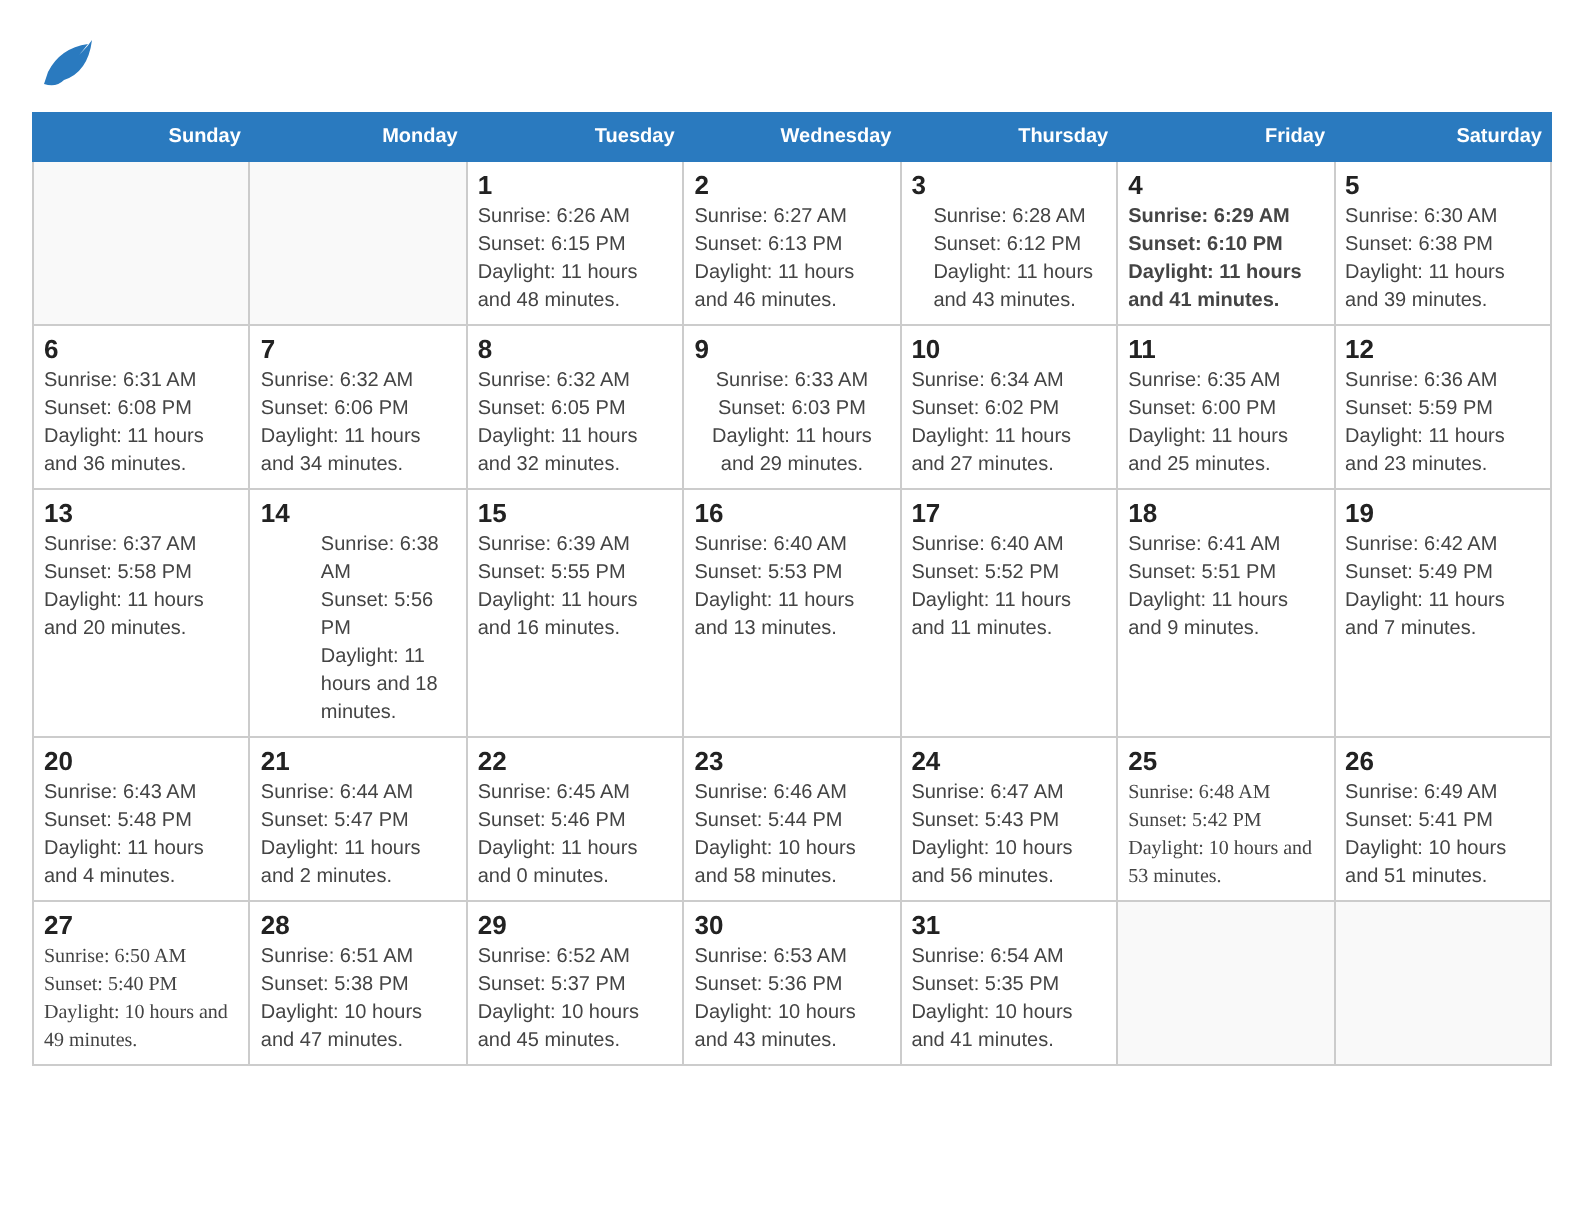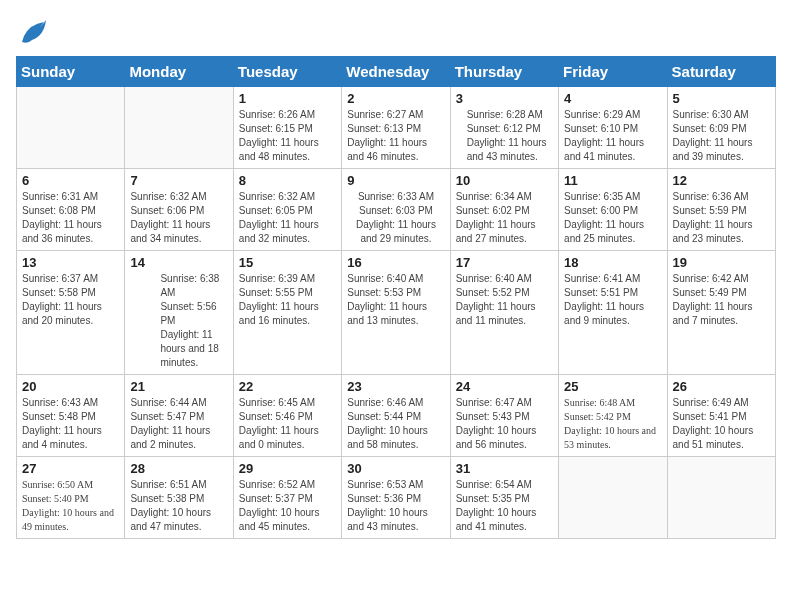--- a/index.html
+++ b/index.html
@@ -47,24 +47,24 @@
       margin-top: 2px;
     }
     table {
       width: 100%;
       border-collapse: collapse;
       margin-top: 8px;
     }
     th {
       background: #2a7abf;
       color: #fff;
-      font-size: 15px;
+      font-size: 10px;
       font-weight: bold;
       padding: 6px 4px;
-      text-align: left;
+      text-align: right;
       border: 1px solid #2a7abf;
     }
     td {
       border: 1px solid #ccc;
       vertical-align: top;
       padding: 4px 5px;
       font-size: 10.5px;
       color: #333;
       width: calc(100% / 7);
       min-height: 80px;
@@ -137,28 +137,28 @@
 Daylight: 11 hours and 46 minutes.</div>
         </td>
         <td>
           <span class="day-num">3</span>
           <div class="day-info" style="white-space: pre-line; margin-left: 11px;">Sunrise: 6:28 AM
 Sunset: 6:12 PM
 Daylight: 11 hours and 43 minutes.</div>
         </td>
         <td>
           <span class="day-num">4</span>
-          <div class="day-info" style="white-space: pre-line;">Sunrise: 6:29 AM
+          <div class="day-info" style="white-space: pre-line; font-weight: bold;">Sunrise: 6:29 AM
 Sunset: 6:10 PM
 Daylight: 11 hours and 41 minutes.</div>
         </td>
         <td>
           <span class="day-num">5</span>
           <div class="day-info" style="white-space: pre-line;">Sunrise: 6:30 AM
-Sunset: 6:09 PM
+Sunset: 6:38 PM
 Daylight: 11 hours and 39 minutes.</div>
         </td>
       </tr>
       <tr>
         <td>
           <span class="day-num">6</span>
           <div class="day-info" style="white-space: pre-line;">Sunrise: 6:31 AM
 Sunset: 6:08 PM
 Daylight: 11 hours and 36 minutes.</div>
         </td>

